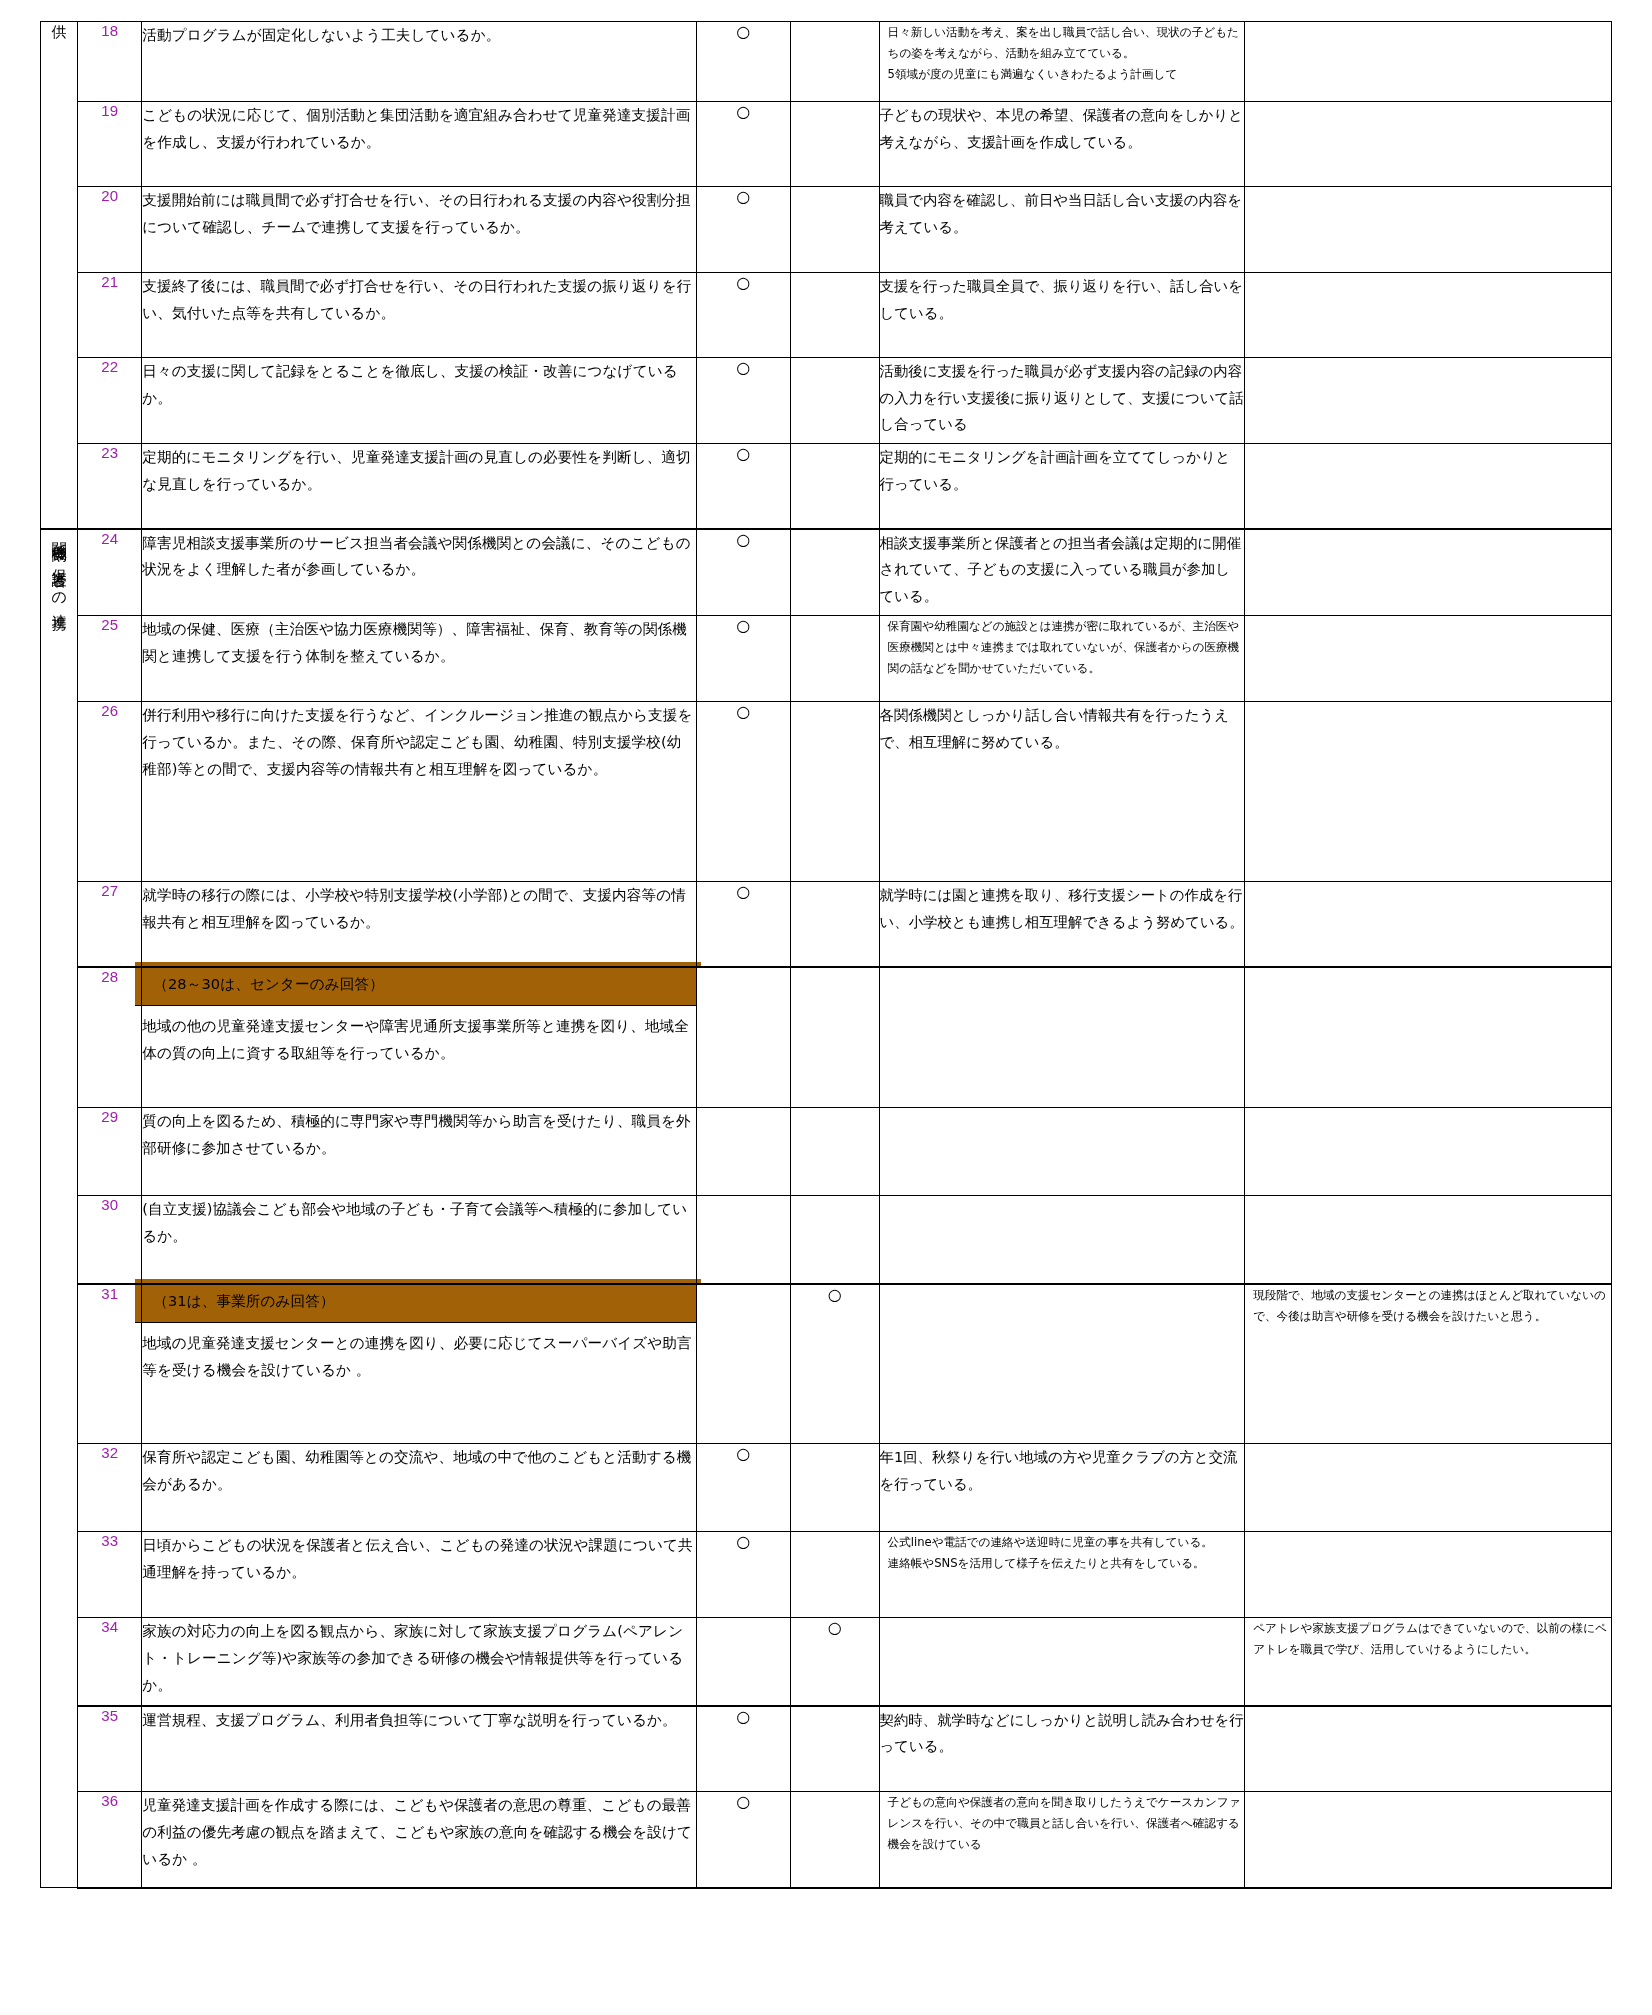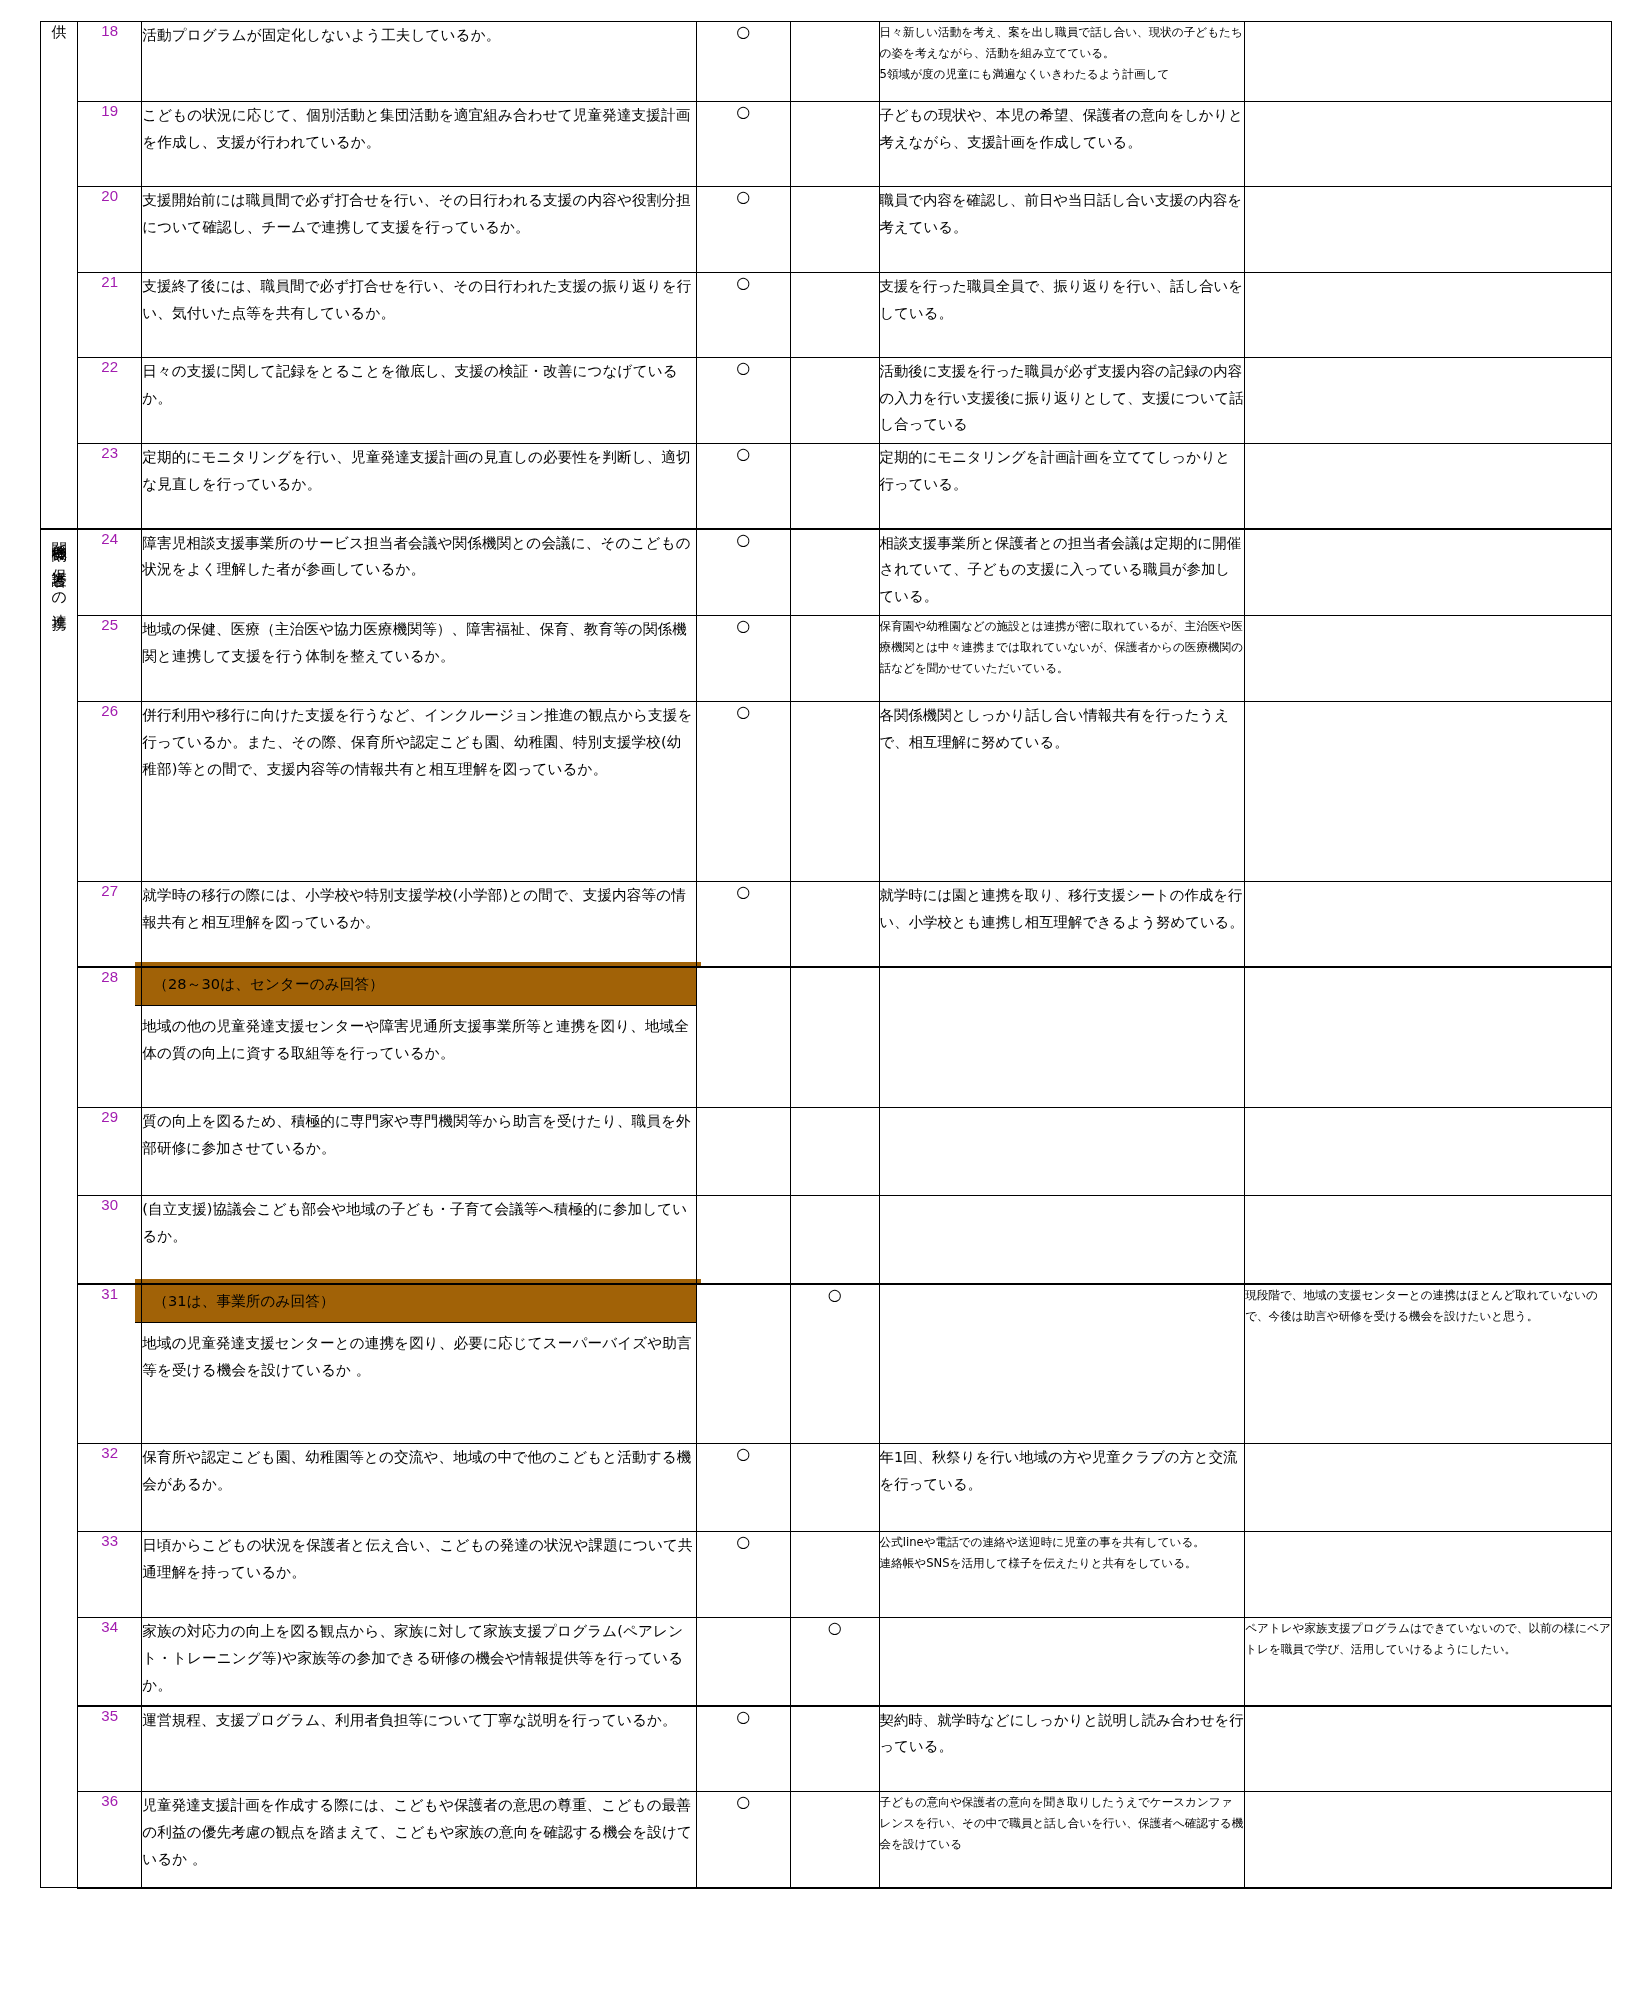--- a/index.html
+++ b/index.html
@@ -109,20 +109,21 @@
   
   td.com, td.imp {
     padding: 6px 6px 6px 7px;
     font-size: 14.4px;
     line-height: 1.85;
     vertical-align: top;
   }
   td.com.small, td.imp.small {
     font-size: 11.6px;
     line-height: 1.82;
+    padding-left: 8px;
   }
 </style>
 </head>
 <body>
 
 <div class="sheet">
   <table class="eval">
     <colgroup>
       <col class="c-cat">
         <col class="c-num">

